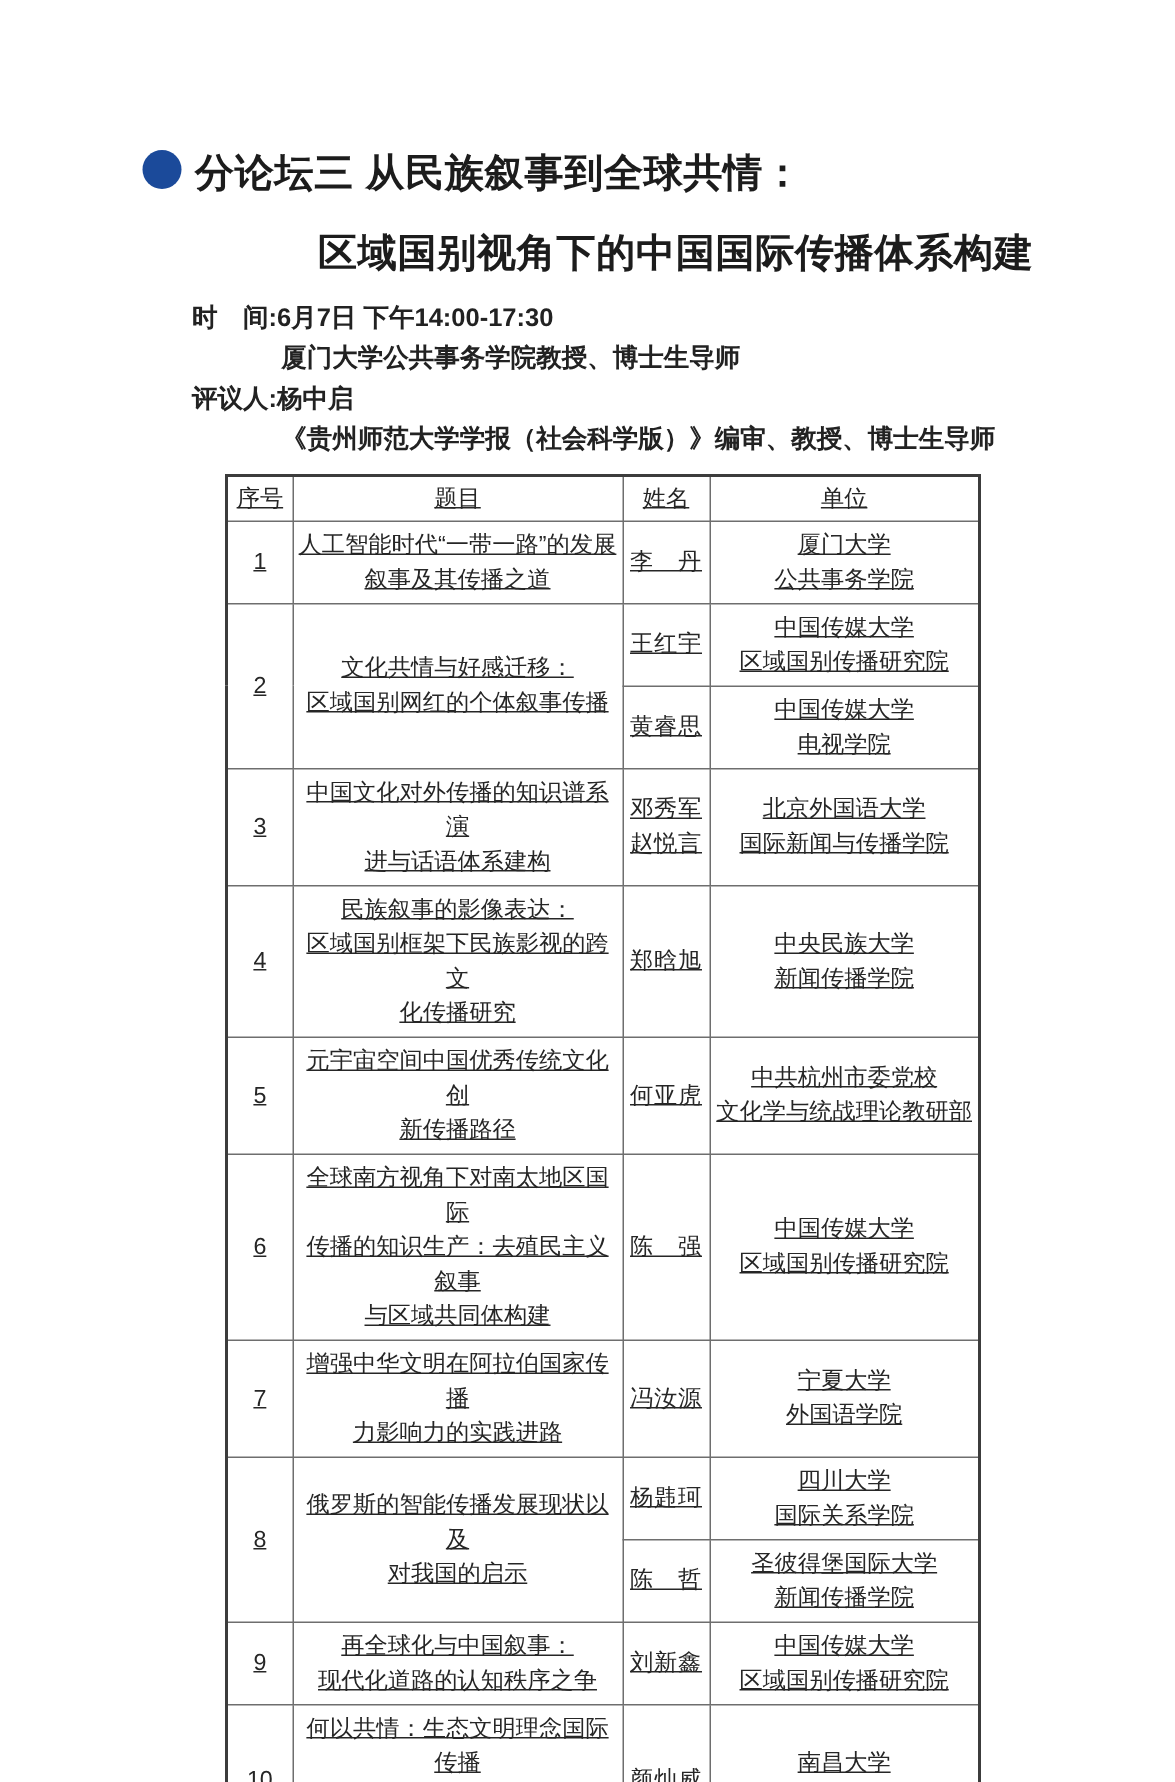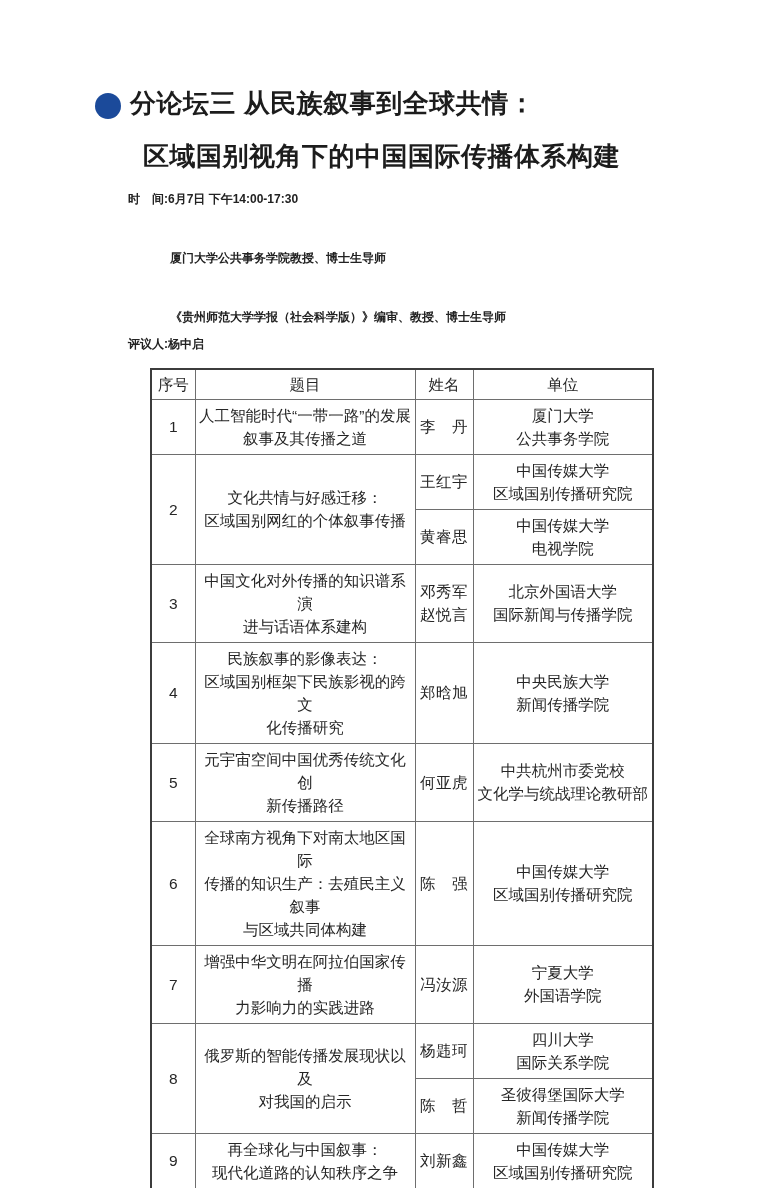--- a/index.html
+++ b/index.html
@@ -5,57 +5,58 @@
   * { margin: 0; padding: 0; box-sizing: border-box; }
   html, body { width: 783px; height: 1188px; background: #ffffff; }
   body {
     font-family: "Liberation Sans", "DejaVu Sans", sans-serif;
     color: #1f1f1f;
     overflow: hidden;
   }
   .page { padding: 88px 0 0 95px; width: 783px; }
 
   
-  .title-row { display: flex; align-items: flex-end; gap: 9px; }
+  .title-row { display: flex; align-items: flex-start; gap: 9px; margin-top: 12px; }
   .bullet {
     width: 26px; height: 26px; border-radius: 50%;
     background: #1b4a9a; flex: 0 0 auto;
   }
   .t1, .t2 {
     font-size: 26px; font-weight: bold; color: #1c1c1c;
     letter-spacing: 0.5px; line-height: 1.2;
   }
-  .t2 { margin: 22px 0 0 48px; }
+  .t2 { margin: 22px 0 0 23px; text-align: center; }
 
   
   .meta { margin: 14px 0 0 33px; }
   .meta-line {
-    font-size: 12px; font-weight: bold; color: #222;
+    font-size: 17px; font-weight: bold; color: #222;
     line-height: 27px; white-space: pre;
   }
   .meta-line .lbl { letter-spacing: 0; }
-  .meta-line.indent { margin-left: 3.5em; margin-top: 32px; }
+  .meta-line.indent { margin-left: 3.5em; }
 
   
   table.sched {
     border-collapse: collapse;
     margin: 10px 0 0 55px;
     width: 502px;
     table-layout: fixed;
     border: 2px solid #3c3c3c;
   }
   table.sched th, table.sched td {
     border: 1px solid #6e6e6e;
     text-align: center;
     vertical-align: middle;
     font-size: 15.5px;
     color: #262626;
     line-height: 23px;
     padding: 4px 2px;
     font-weight: normal;
+    text-decoration: underline;
   }
   table.sched th { height: 30px; padding: 2px; }
   td.no   { font-size: 15px; }
   td.name { letter-spacing: 0.5px; }
   col.c-no    { width: 44px; }
   col.c-title { width: 220px; }
   col.c-name  { width: 58px; }
   col.c-unit  { width: 180px; }
 </style>
 </head>
@@ -65,22 +66,22 @@
 
   <div class="title-row">
     <span class="bullet" style="background: rgb(27, 74, 154);"></span>
     <div class="t1">分论坛三 从民族叙事到全球共情：</div>
   </div>
   <div class="t2">区域国别视角下的中国国际传播体系构建</div>
 
   <div class="meta" id="meta">
       <div class="meta-line"><span class="lbl">时　间:</span><span>6月7日 下午14:00-17:30</span></div>
       <div class="meta-line indent"><span>厦门大学公共事务学院教授、博士生导师</span></div>
+      <div class="meta-line"><span class="lbl">评议人:</span><span>杨中启</span></div>
       <div class="meta-line indent"><span>《贵州师范大学学报（社会科学版）》编审、教授、博士生导师</span></div>
-      <div class="meta-line"><span class="lbl">评议人:</span><span>杨中启</span></div>
     </div>
 
   <table class="sched">
     <colgroup>
       <col class="c-no">
         <col class="c-title">
         <col class="c-name">
         <col class="c-unit">
     </colgroup>
     <thead>

